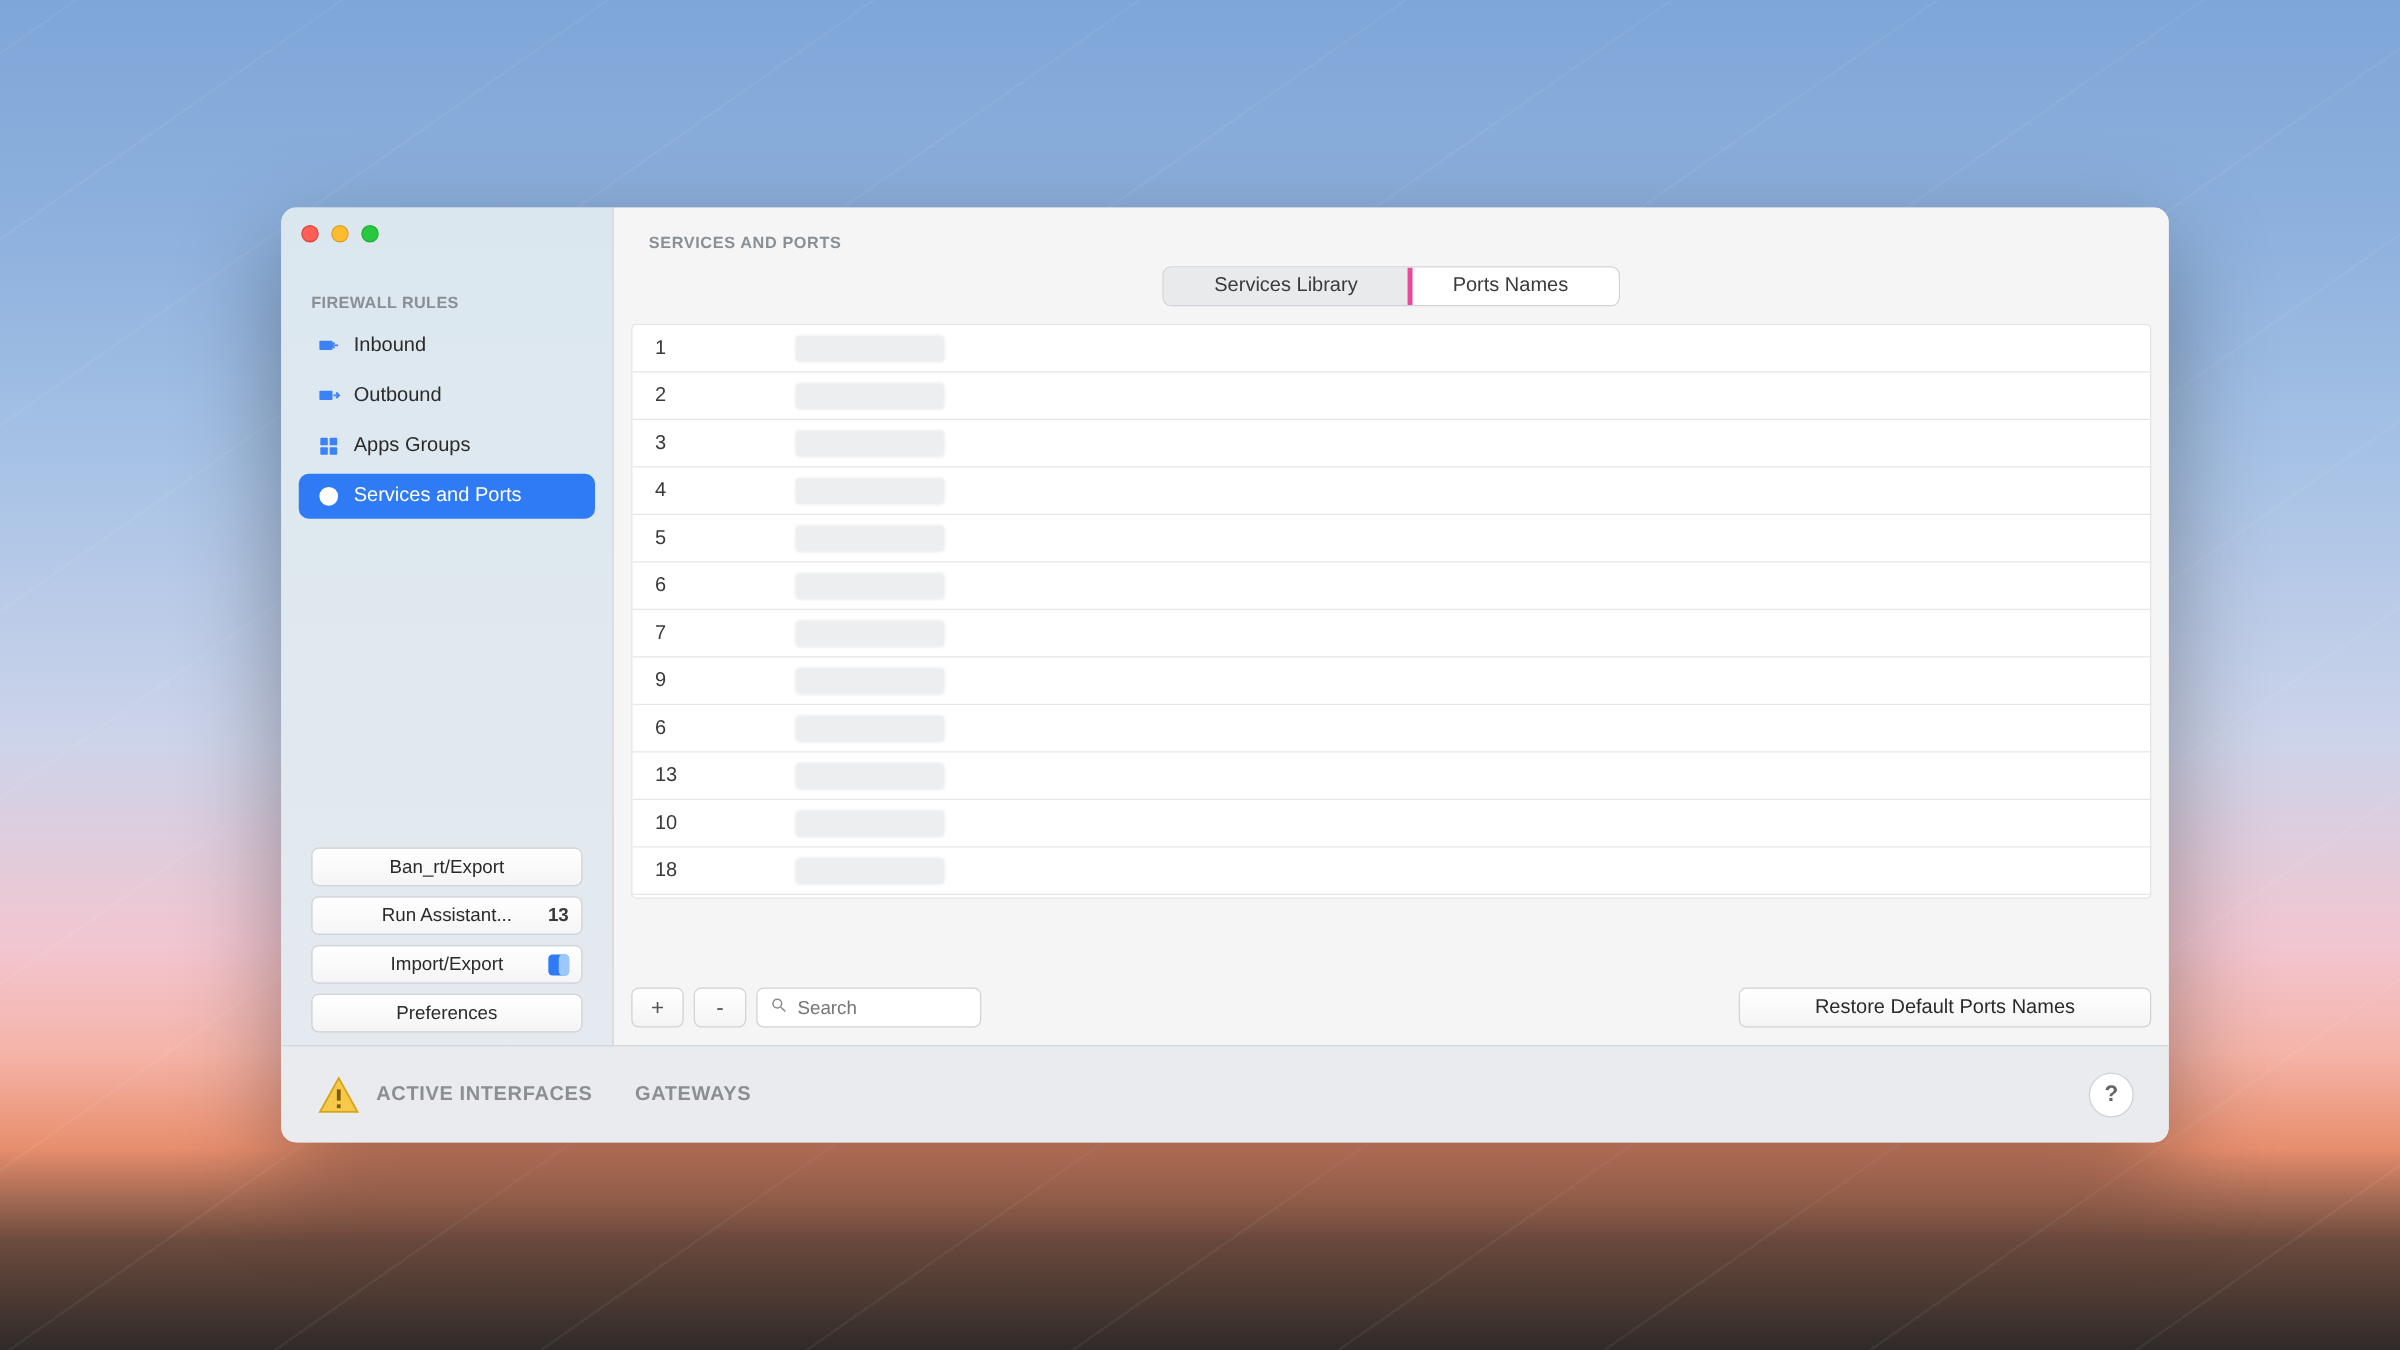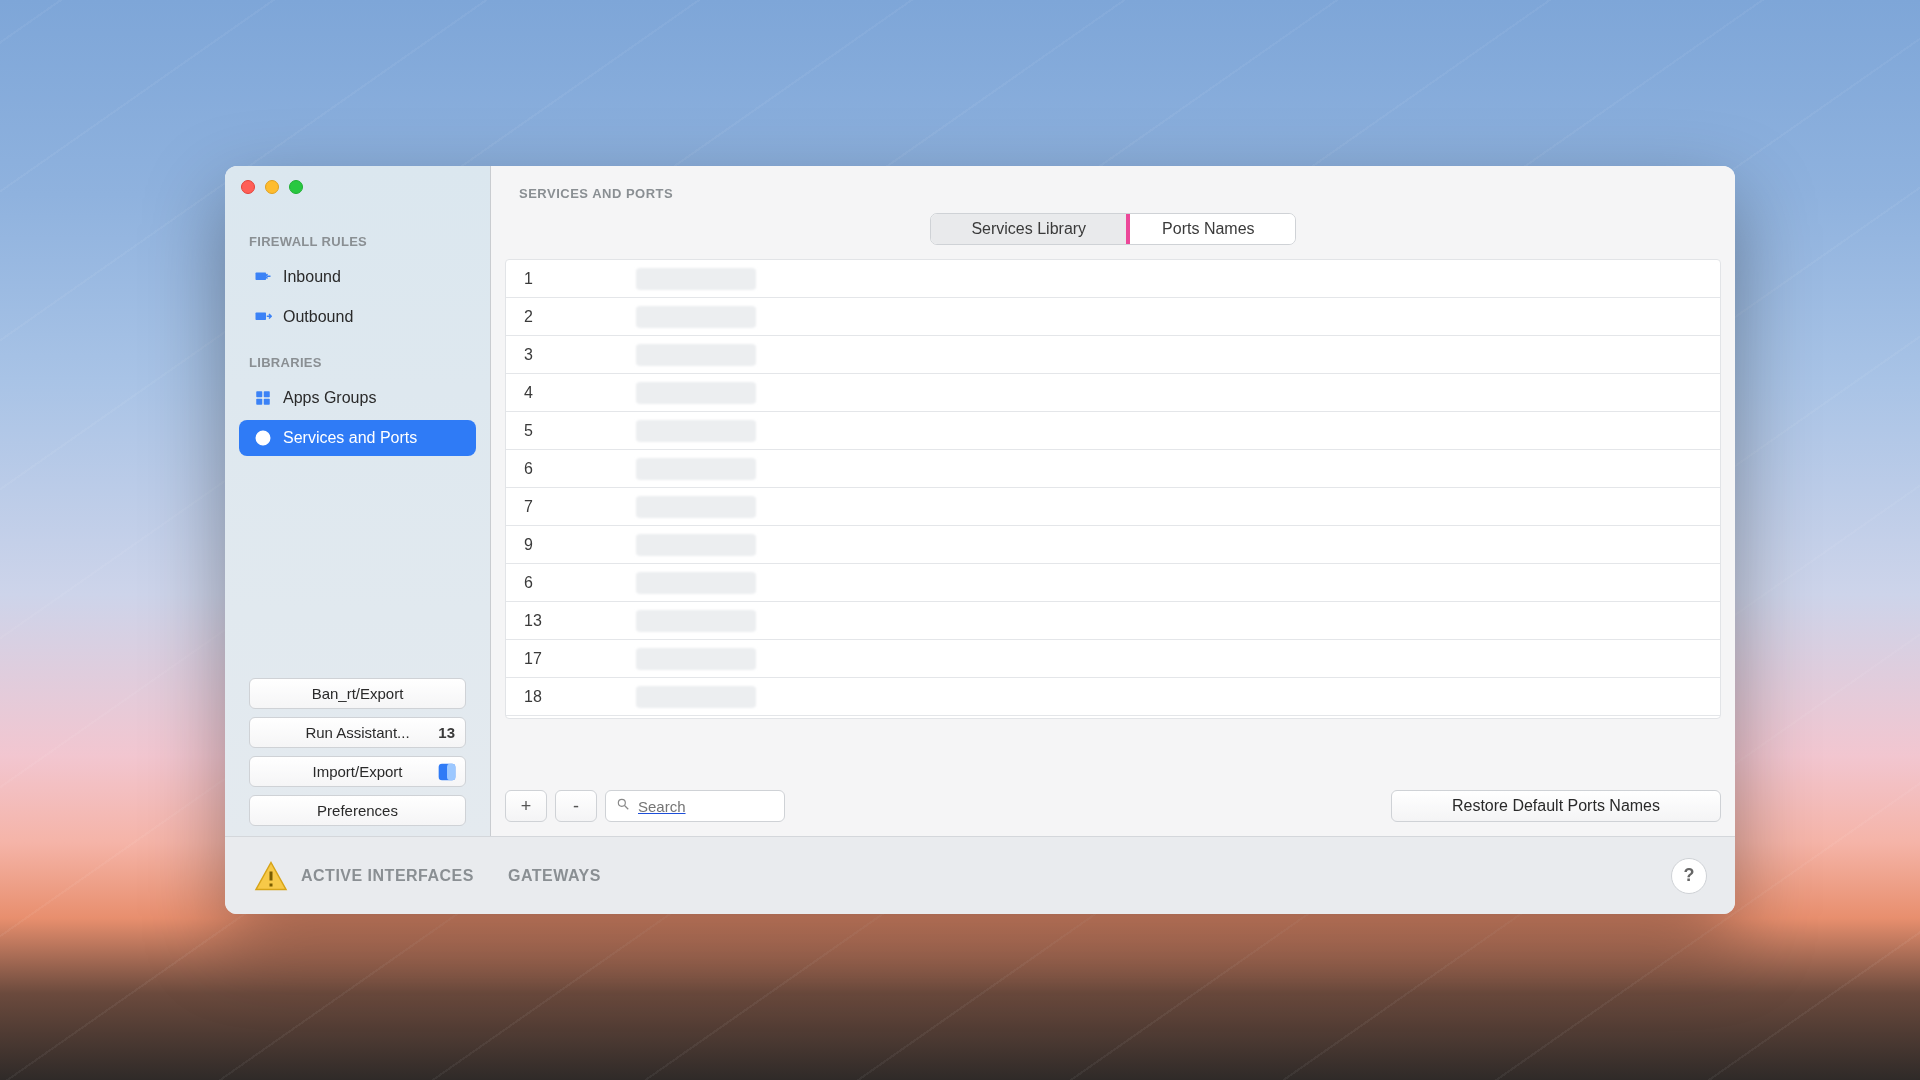--- a/index.html
+++ b/index.html
@@ -120,21 +120,20 @@
     display:flex; align-items:center; justify-content:center; font-size:18px; color:#555;
   }
   .search-field {
     display:flex; align-items:center; gap:8px;
     border:1px solid #cfd2d6; border-radius:6px; background:#fff;
     padding:4px 10px; width:180px; height:32px;
   }
   .search-field input {
     border:none; outline:none; font-size:15px; color:#1d4ed8; width:100%;
     background:transparent;
-    text-decoration:underline;
   }
   .toolbar-spacer { flex:1; }
   .wide-btn {
     border:1px solid #cfd2d6; border-radius:6px;
     background:linear-gradient(#fff,#f4f4f5);
     padding:6px 60px; font-size:16px; color:#2a2a2a;
   }
 
   .statusbar {
     height:78px; border-top:1px solid #d4d7db;
@@ -184,21 +183,20 @@
       <div class="side-item">
         <span class="ico">
           <svg viewBox="0 0 24 24">
               <rect x="2" y="6" width="14" height="10" rx="1" fill="#3b82f6"></rect>
               <path d="M17 11 H22 M20 8 L23 11 L20 14" stroke="#3b82f6" stroke-width="2" fill="none"></path>
             </svg>
         </span>
         <span>Outbound</span>
       </div>
 
-      <div class="side-section-title">LIBRARIES</div>
 
 
       <div class="side-item">
         <span class="ico">
           <svg viewBox="0 0 24 24">
               <rect x="3" y="3" width="8" height="8" rx="1" fill="#3b82f6"></rect>
               <rect x="13" y="3" width="8" height="8" rx="1" fill="#3b82f6"></rect>
               <rect x="3" y="13" width="8" height="8" rx="1" fill="#3b82f6"></rect>
               <rect x="13" y="13" width="8" height="8" rx="1" fill="#3b82f6"></rect>
             </svg>
@@ -307,21 +305,21 @@
                 <div class="blurred"></div>
               </div>
             </div>
             <div class="row">
               <div class="cell-port">13</div>
               <div class="cell-name">
                 <div class="blurred"></div>
               </div>
             </div>
             <div class="row">
-              <div class="cell-port">17</div>
+              <div class="cell-port">10</div>
               <div class="cell-name">
                 <div class="blurred"></div>
               </div>
             </div>
             <div class="row">
               <div class="cell-port">18</div>
               <div class="cell-name">
                 <div class="blurred"></div>
               </div>
             </div>

